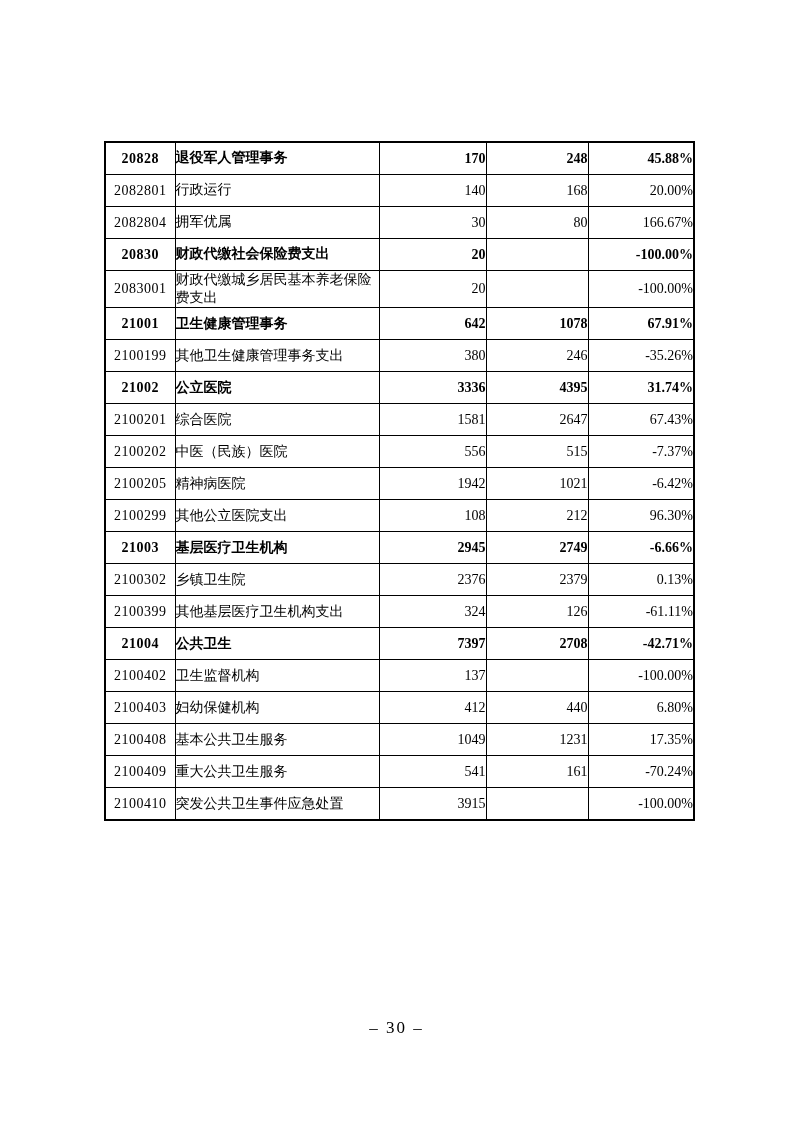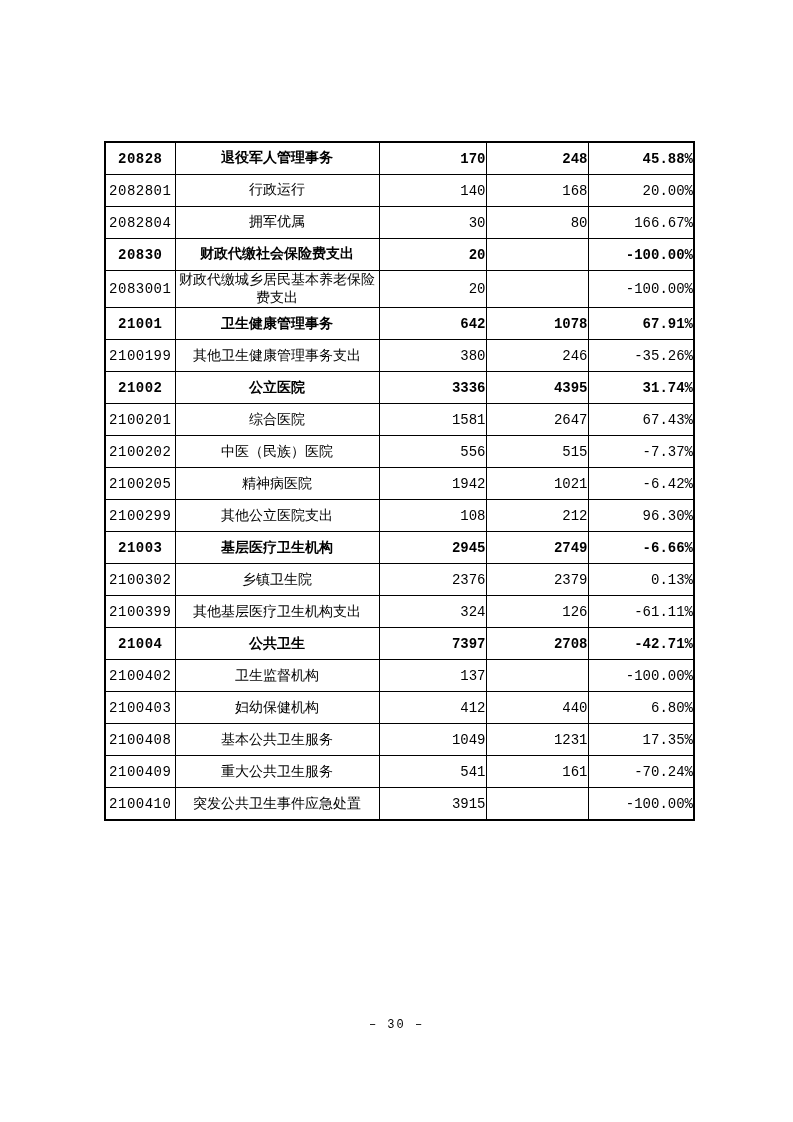--- a/index.html
+++ b/index.html
@@ -6,21 +6,21 @@
     margin: 0;
     padding: 0;
     background: #ffffff;
   }
   .page {
     position: relative;
     width: 793px;
     height: 1122px;
     background: #ffffff;
     overflow: hidden;
-    font-family: Liberation Mono, monospace;
+    font-family: Liberation Serif, serif;
     color: #000000;
   }
   table.budget-table {
     position: absolute;
     left: 104px;
     top: 141px;
     width: 589px;
     border-collapse: collapse;
     table-layout: fixed;
     border: 2px solid #000000;
@@ -32,38 +32,38 @@
     padding: 0;
     vertical-align: middle;
     overflow: hidden;
     word-break: break-all;
   }
   td.cell-code {
     text-align: center;
     letter-spacing: 0.5px;
   }
   td.cell-name {
-    text-align: center;
+    text-align: left;
     padding: 2px 4px;
     line-height: 1.3;
   }
   td.cell-num {
     text-align: right;
     padding-right: 2px;
   }
   tr.bold-row td {
     font-weight: bold;
   }
   .page-number {
     position: absolute;
     top: 1018px;
     left: 0;
     width: 100%;
     text-align: center;
-    font-size: 12px;
+    font-size: 17px;
     letter-spacing: 2px;
   }
 </style>
 </head>
 <body>
 
 <div class="page">
 
   <table class="budget-table">
     <colgroup>

